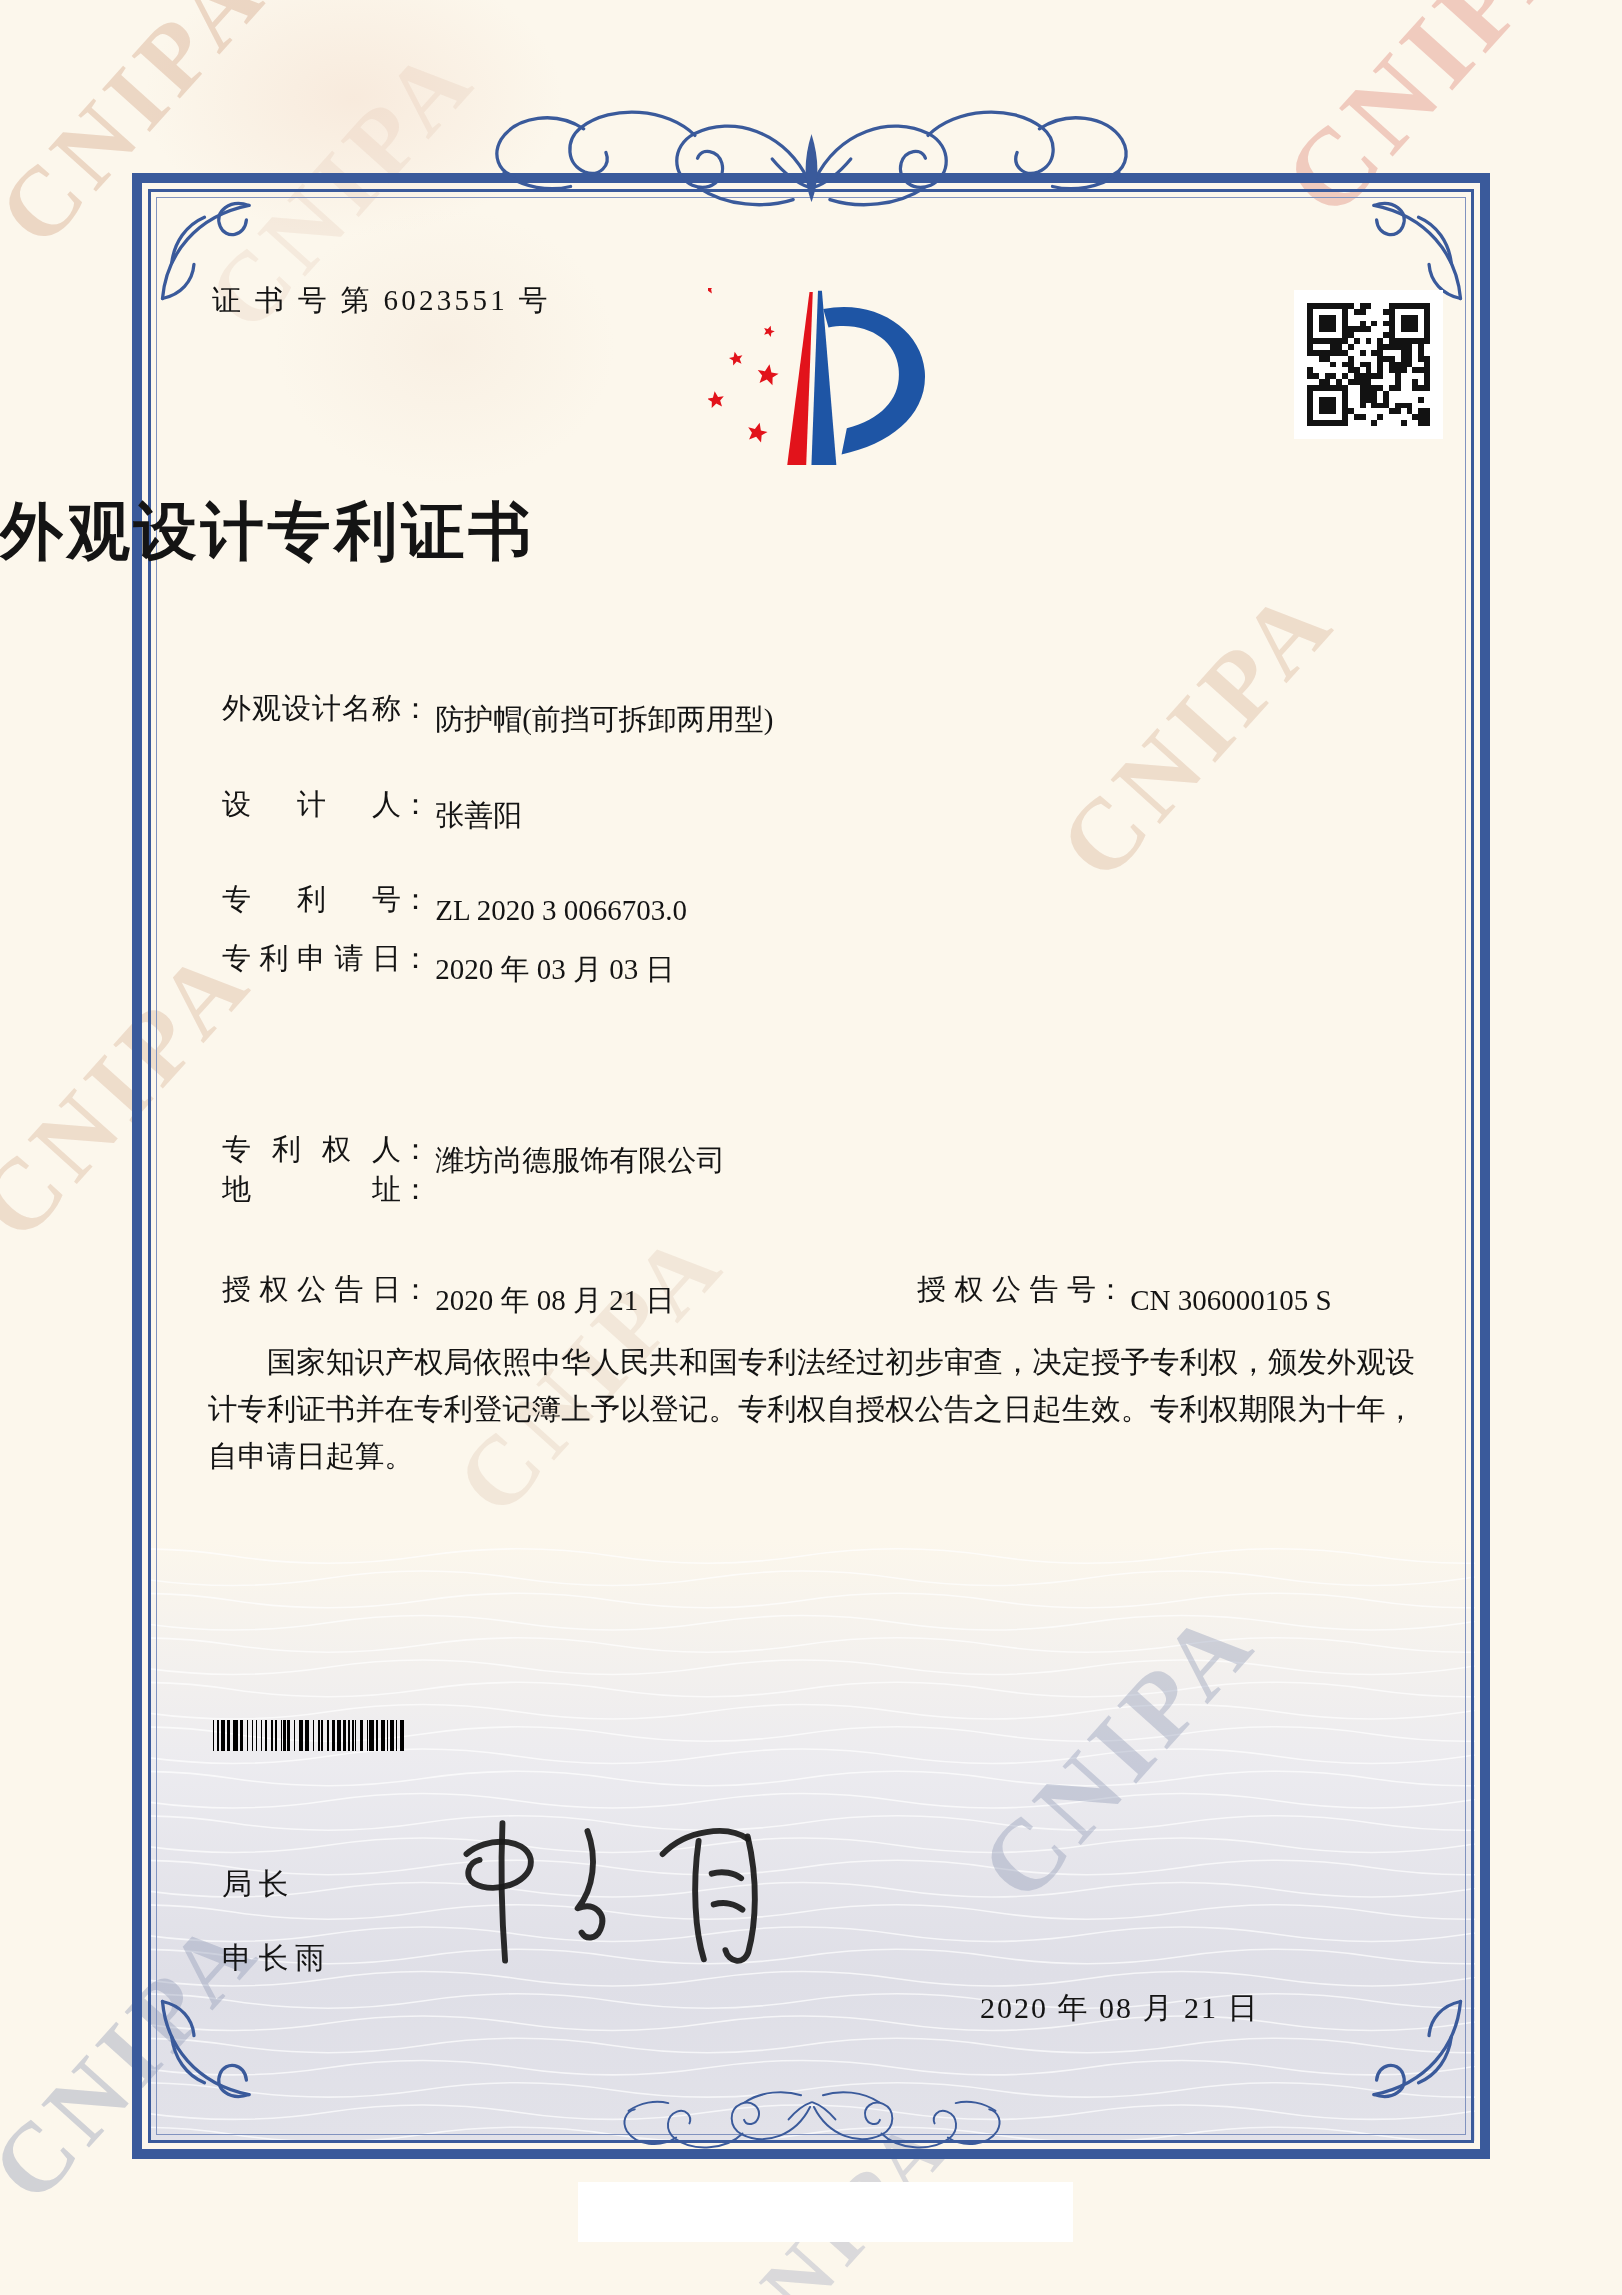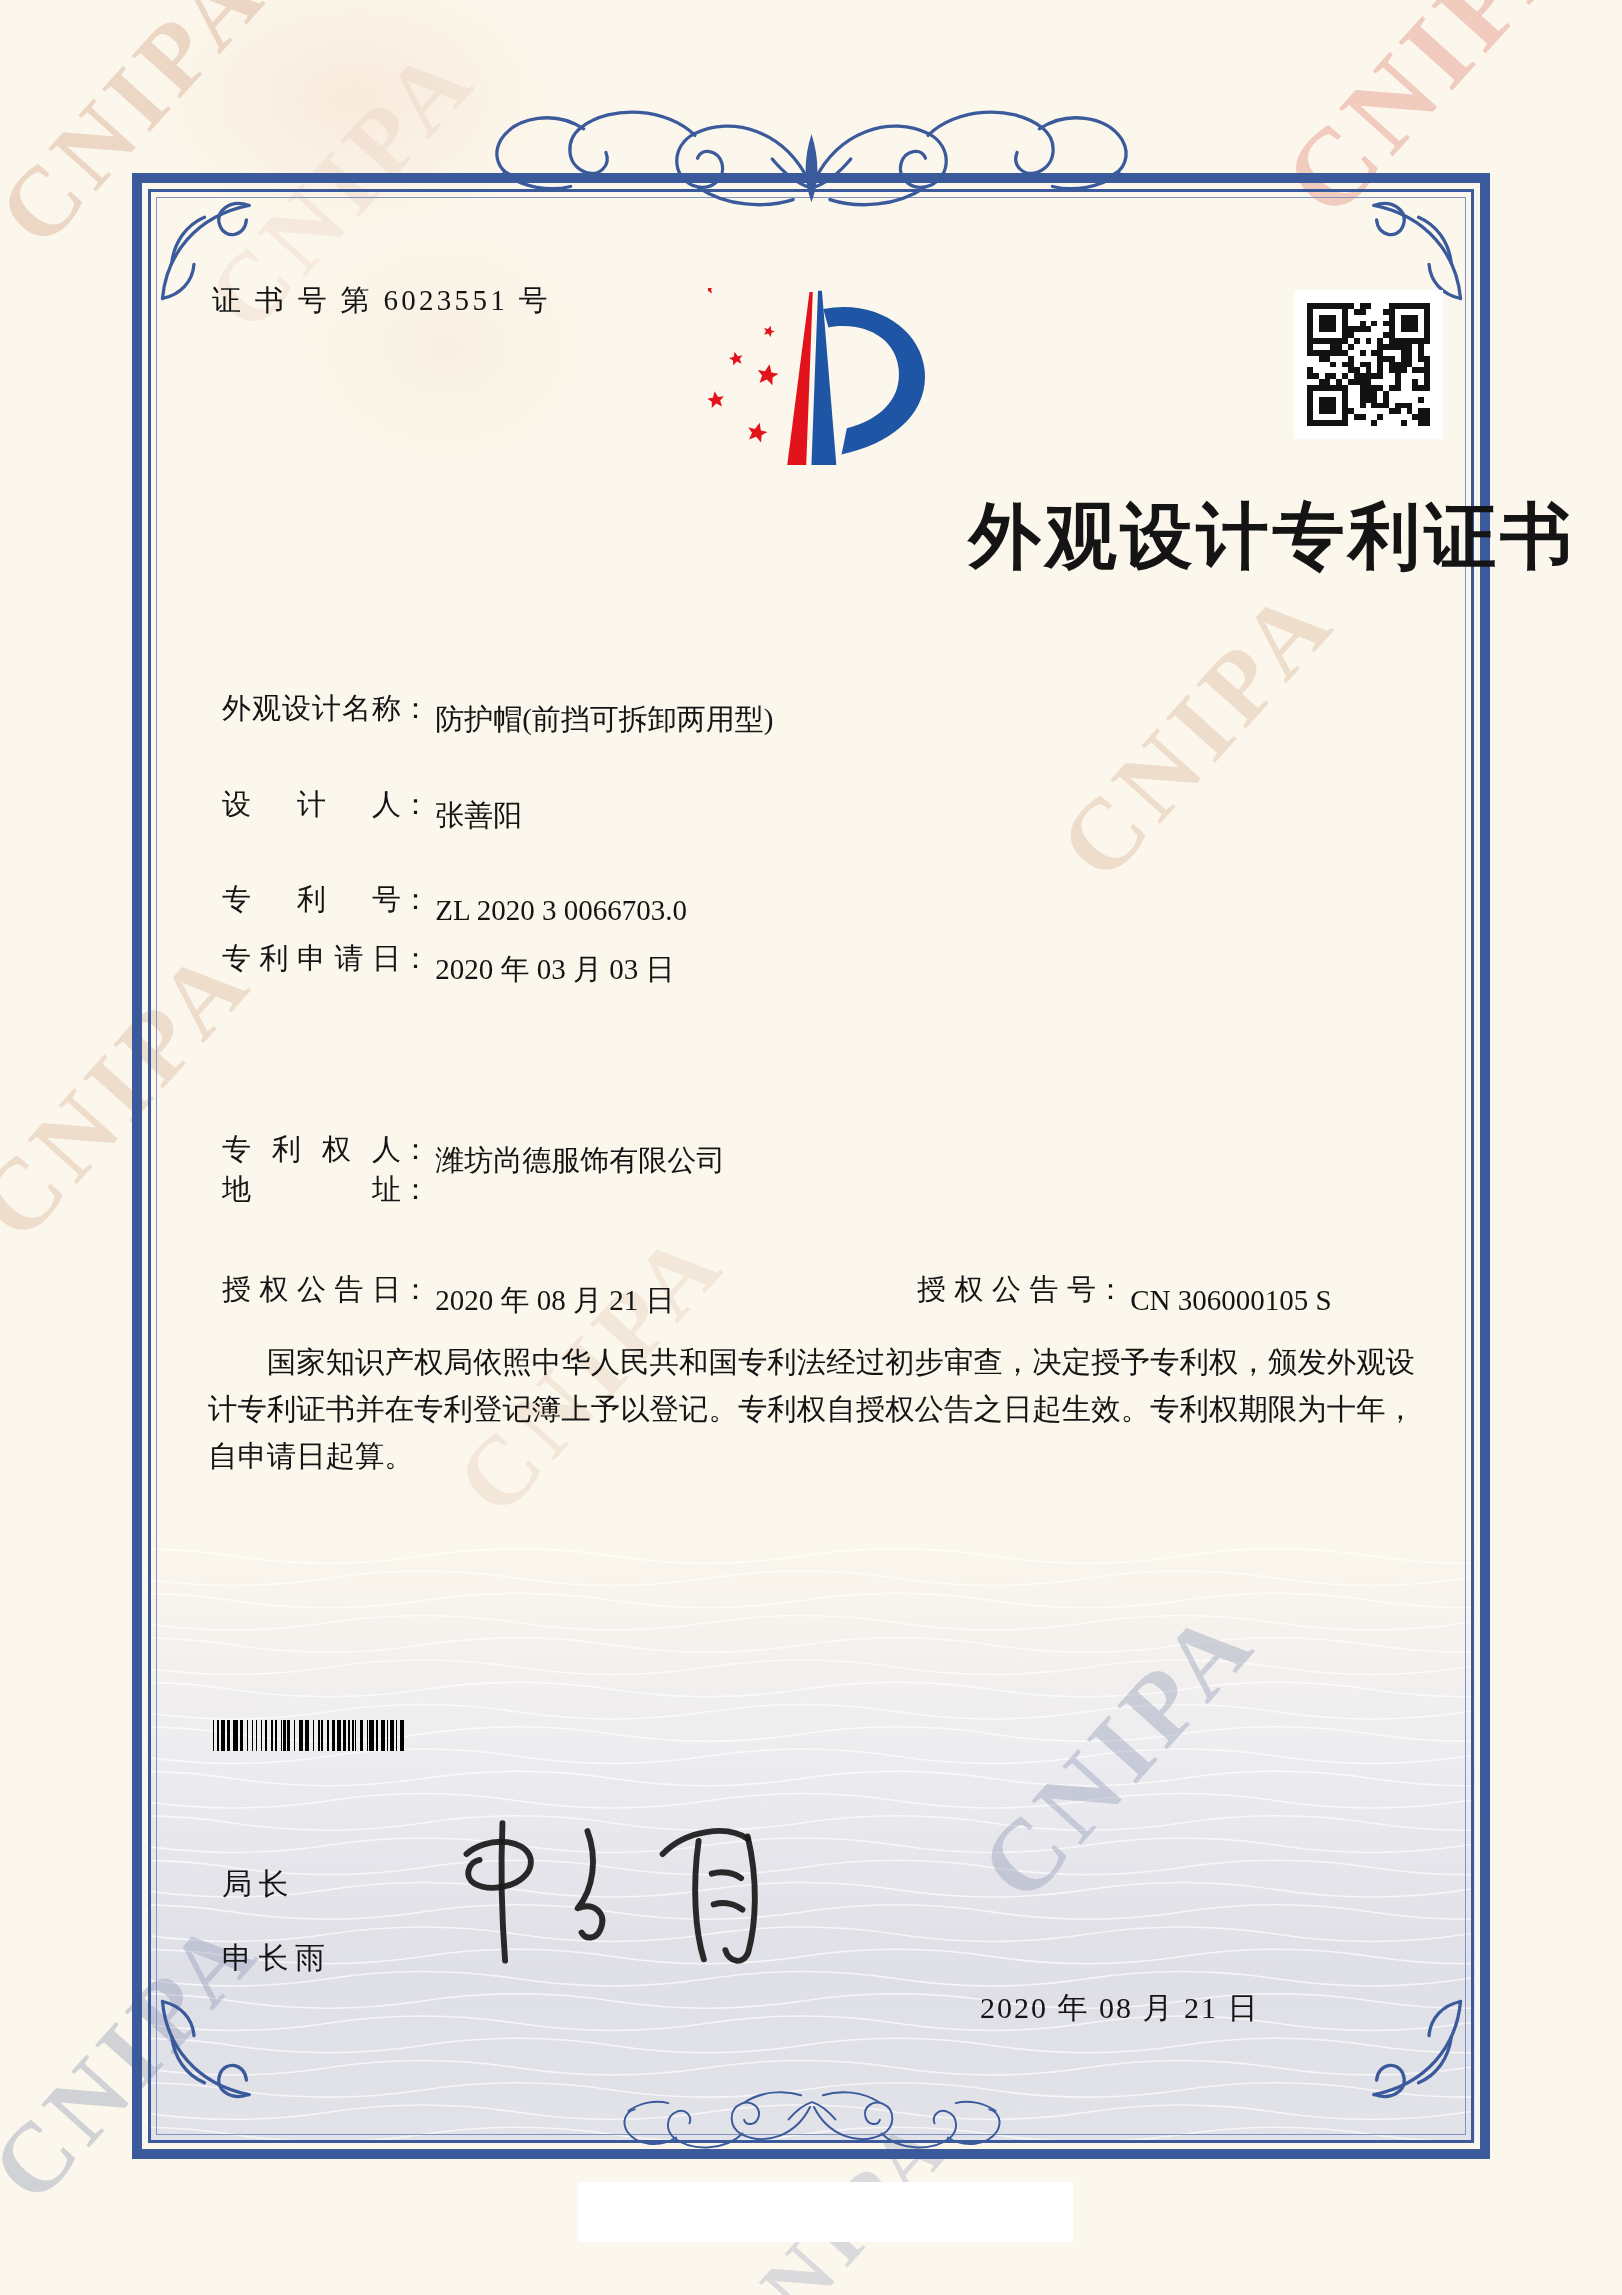--- a/index.html
+++ b/index.html
@@ -36,22 +36,22 @@
   .orn{fill:none;stroke:#3a5a9b;stroke-width:5;stroke-linecap:round;}
   .orn-svg{position:absolute;z-index:4;pointer-events:none;}
   
   .cert-no{position:absolute;left:212px;top:281px;font-size:29px;letter-spacing:3.3px;z-index:5;}
   .logo{position:absolute;left:708px;top:288px;z-index:5;}
   .qr{position:absolute;left:1294px;top:290px;width:149px;height:149px;background:#fff;box-sizing:border-box;padding:13px;z-index:5;}
   .qrgrid{width:123px;height:123px;display:grid;grid-template-columns:repeat(21,1fr);grid-template-rows:repeat(21,1fr);}
   .qrgrid i{display:block;}
   .qrgrid i.on{background:#121212;}
   .title{
-    position:absolute;left:0;top:489px;width:1576px;text-align:right;z-index:5;
-    font-size:72px;font-weight:700;letter-spacing:3.9px;
+    position:absolute;left:0;top:489px;width:1576px;text-align:left;z-index:5;
+    font-size:63px;font-weight:700;letter-spacing:3.9px;
   }
   
   .frow{position:absolute;left:222px;display:flex;align-items:flex-start;font-size:29px;line-height:41px;z-index:5;}
   .flabel{display:inline-block;}
   .flabel.j{width:179px;text-align:justify;text-align-last:justify;}
   .fcolon{display:inline-block;}
   .fvalue{margin-left:5.2px;white-space:nowrap;margin-top:11px;}
   .frow.addr .fvalue{white-space:normal;width:961px;line-height:44px;}
   .grant-no{position:absolute;left:695px;top:0;display:flex;}
   

